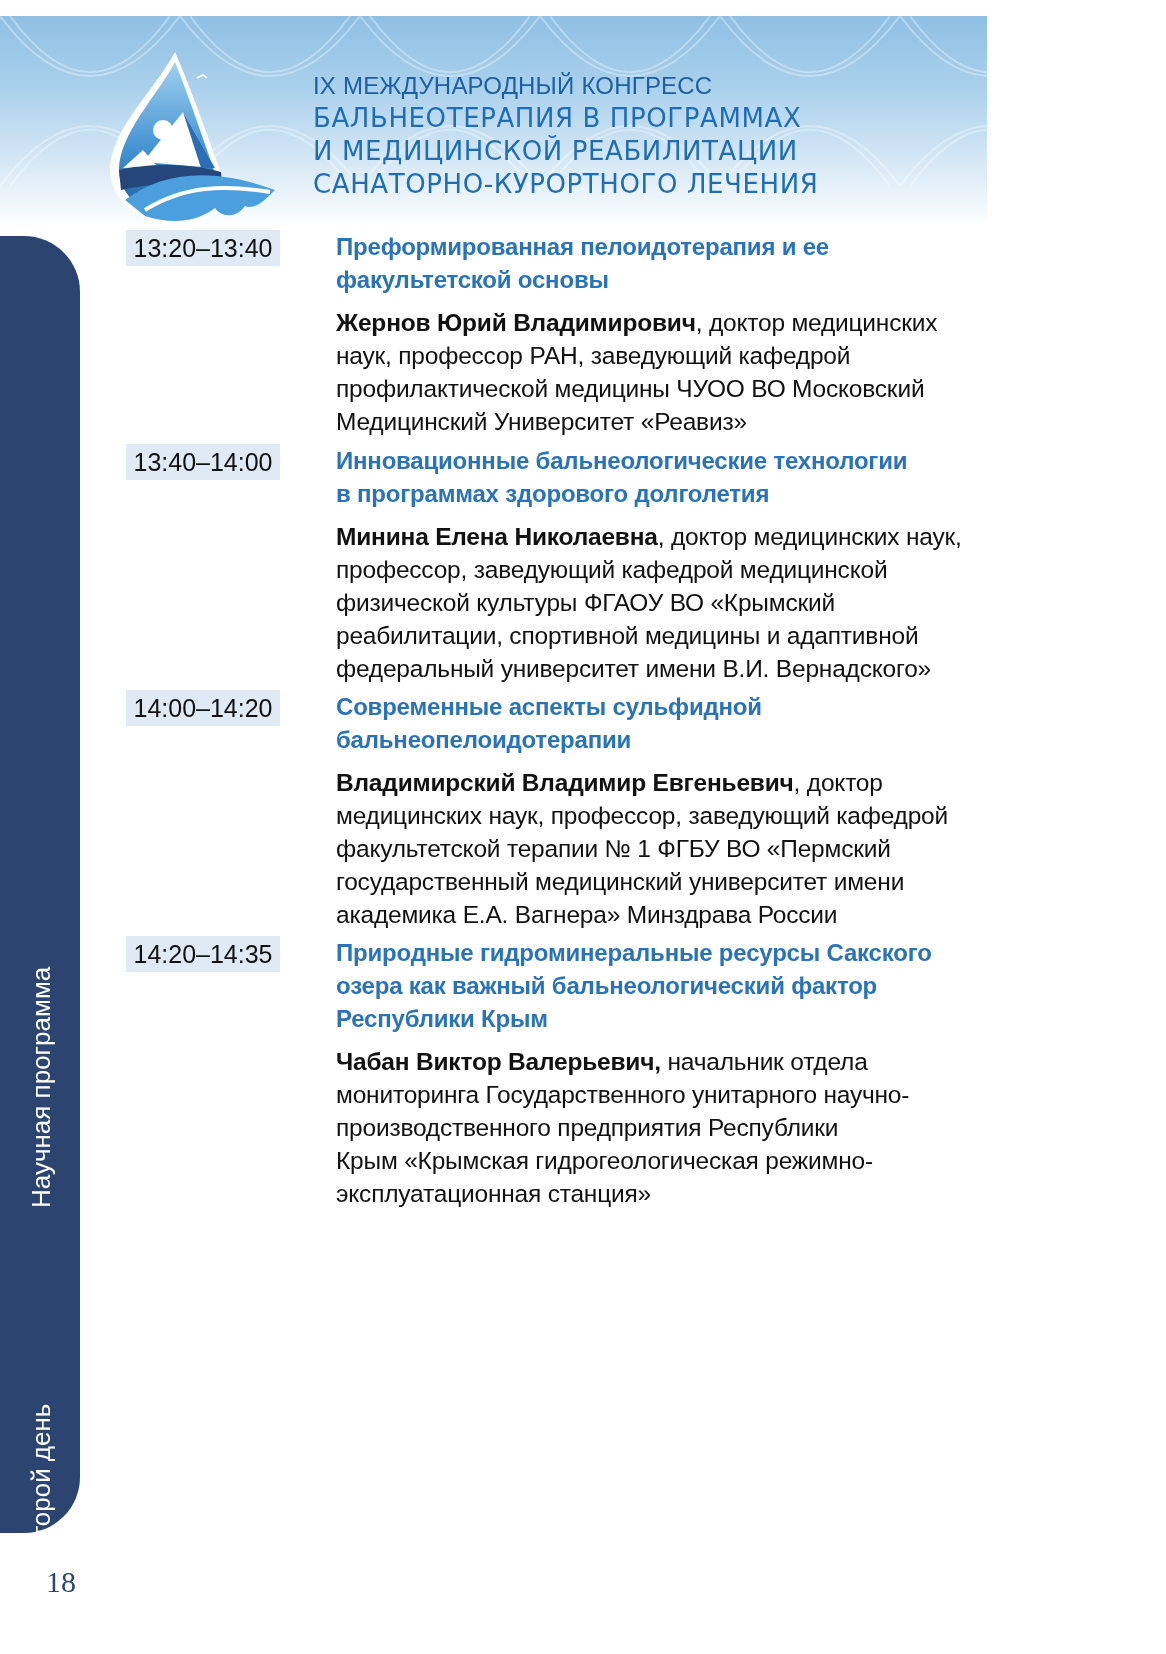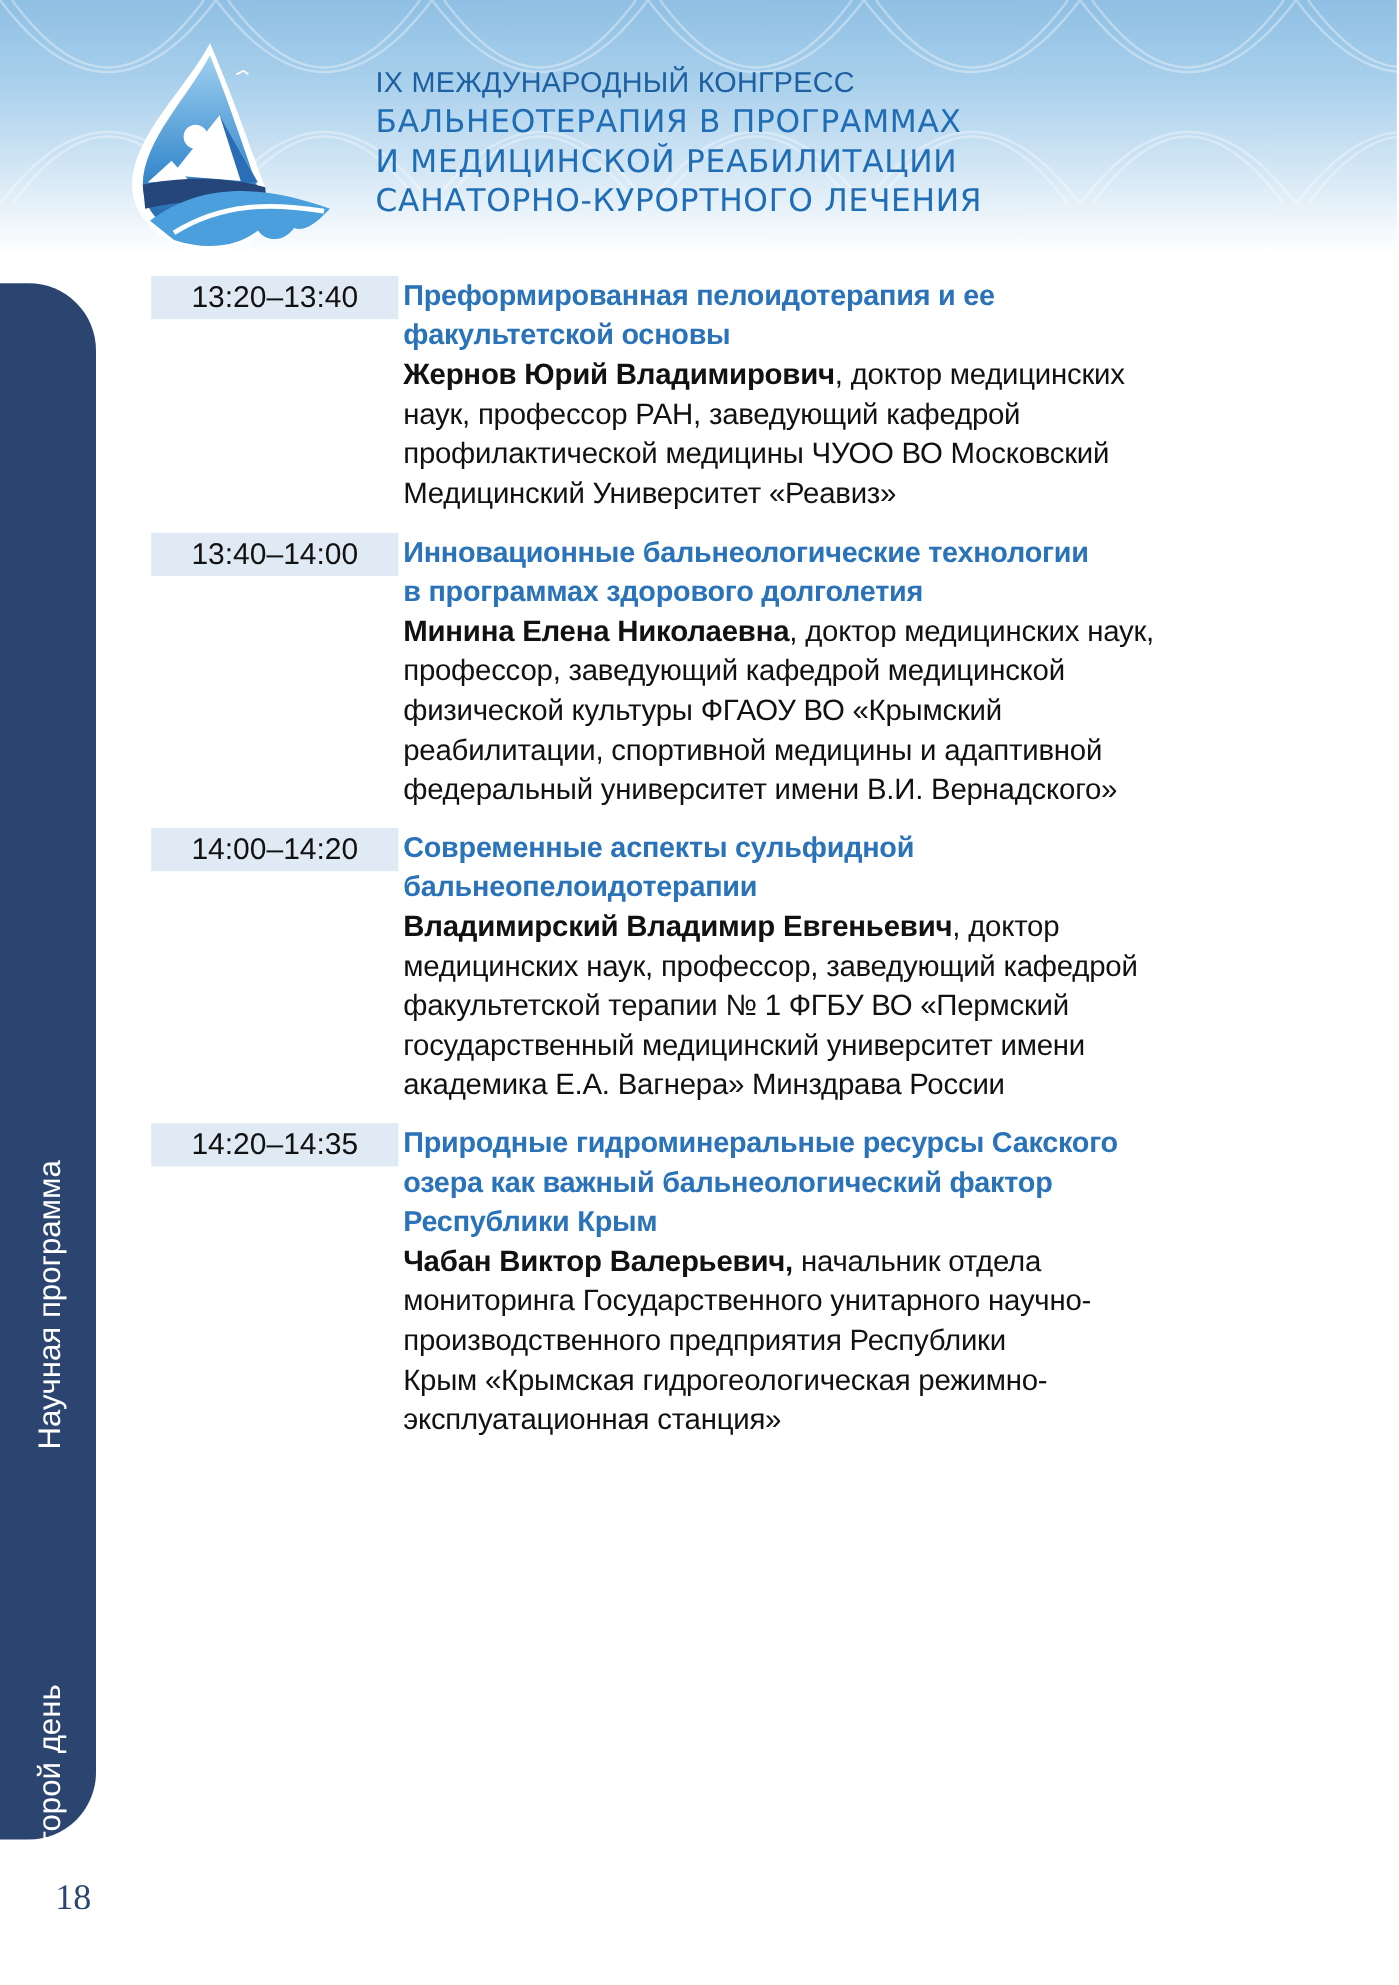--- a/index.html
+++ b/index.html
@@ -2,21 +2,21 @@
 <html><head>
 <meta charset="utf-8">
 <style>
   html, body { margin: 0; padding: 0; }
   body {
     width: 1166px; height: 1654px; position: relative; overflow: hidden;
     background: #ffffff;
     font-family: "Liberation Sans", sans-serif;
   }
   .header {
-    position: absolute; left: 0; top: 0; width: 1164px; height: 230px;
+    position: absolute; left: 0; top: 16px; width: 987px; height: 230px;
     background: linear-gradient(to bottom, #8fbfe3 0%, #a9d0ec 30%, #d4e7f5 62%, #ffffff 92%);
     overflow: hidden;
   }
   .header-pattern { position: absolute; left: 0; top: 0; width: 1166px; height: 170px; opacity: 0.35; }
   .logo { position: absolute; left: 105px; top: 34px; width: 180px; height: 180px; }
   .title-block { position: absolute; left: 313px; top: 54px; }
   .title-line1 {
     font-size: 24px; color: #1d5fa0; letter-spacing: 0.2px; line-height: 32px;
     font-family: "Liberation Sans", sans-serif;
   }
@@ -34,31 +34,31 @@
     font-family: "Liberation Sans", sans-serif;
   }
   .side-program { left: 26px; top: 972px; }
   .side-date { left: 26px; top: 1438px; }
   .page-number {
     position: absolute; left: 46px; top: 1565px; font-size: 30px; color: #2c4570;
     font-family: Liberation Serif, serif;
   }
   .entry { position: absolute; left: 126px; width: 920px; }
   .time-box {
-    position: absolute; left: 0; top: 0; width: 206px; height: 36px;
+    position: absolute; left: 0; top: 0; width: 154px; height: 36px;
     background: #dfeaf5; color: #111; font-size: 25px; line-height: 36px; text-align: center;
     font-family: "Liberation Sans", sans-serif;
   }
   .entry-body { position: absolute; left: 210px; top: 0; width: 700px; }
   .talk-title {
     color: #2a73b8; font-weight: bold; font-size: 24px; line-height: 33px;
     font-family: "Liberation Sans", sans-serif; letter-spacing: -0.2px;
   }
   .speaker {
-    color: #111; font-size: 24.5px; line-height: 33px;
+    margin-top: 10px; color: #111; font-size: 24.5px; line-height: 33px;
     font-family: "Liberation Sans", sans-serif; letter-spacing: -0.2px;
   }
   .speaker-name { font-weight: bold; }
 </style>
 </head>
 <body>
 
 <div class="header">
   <svg class="header-pattern" viewBox="0 0 1166 170" preserveAspectRatio="none">
     <g fill="none" stroke="#ffffff" stroke-width="2">

